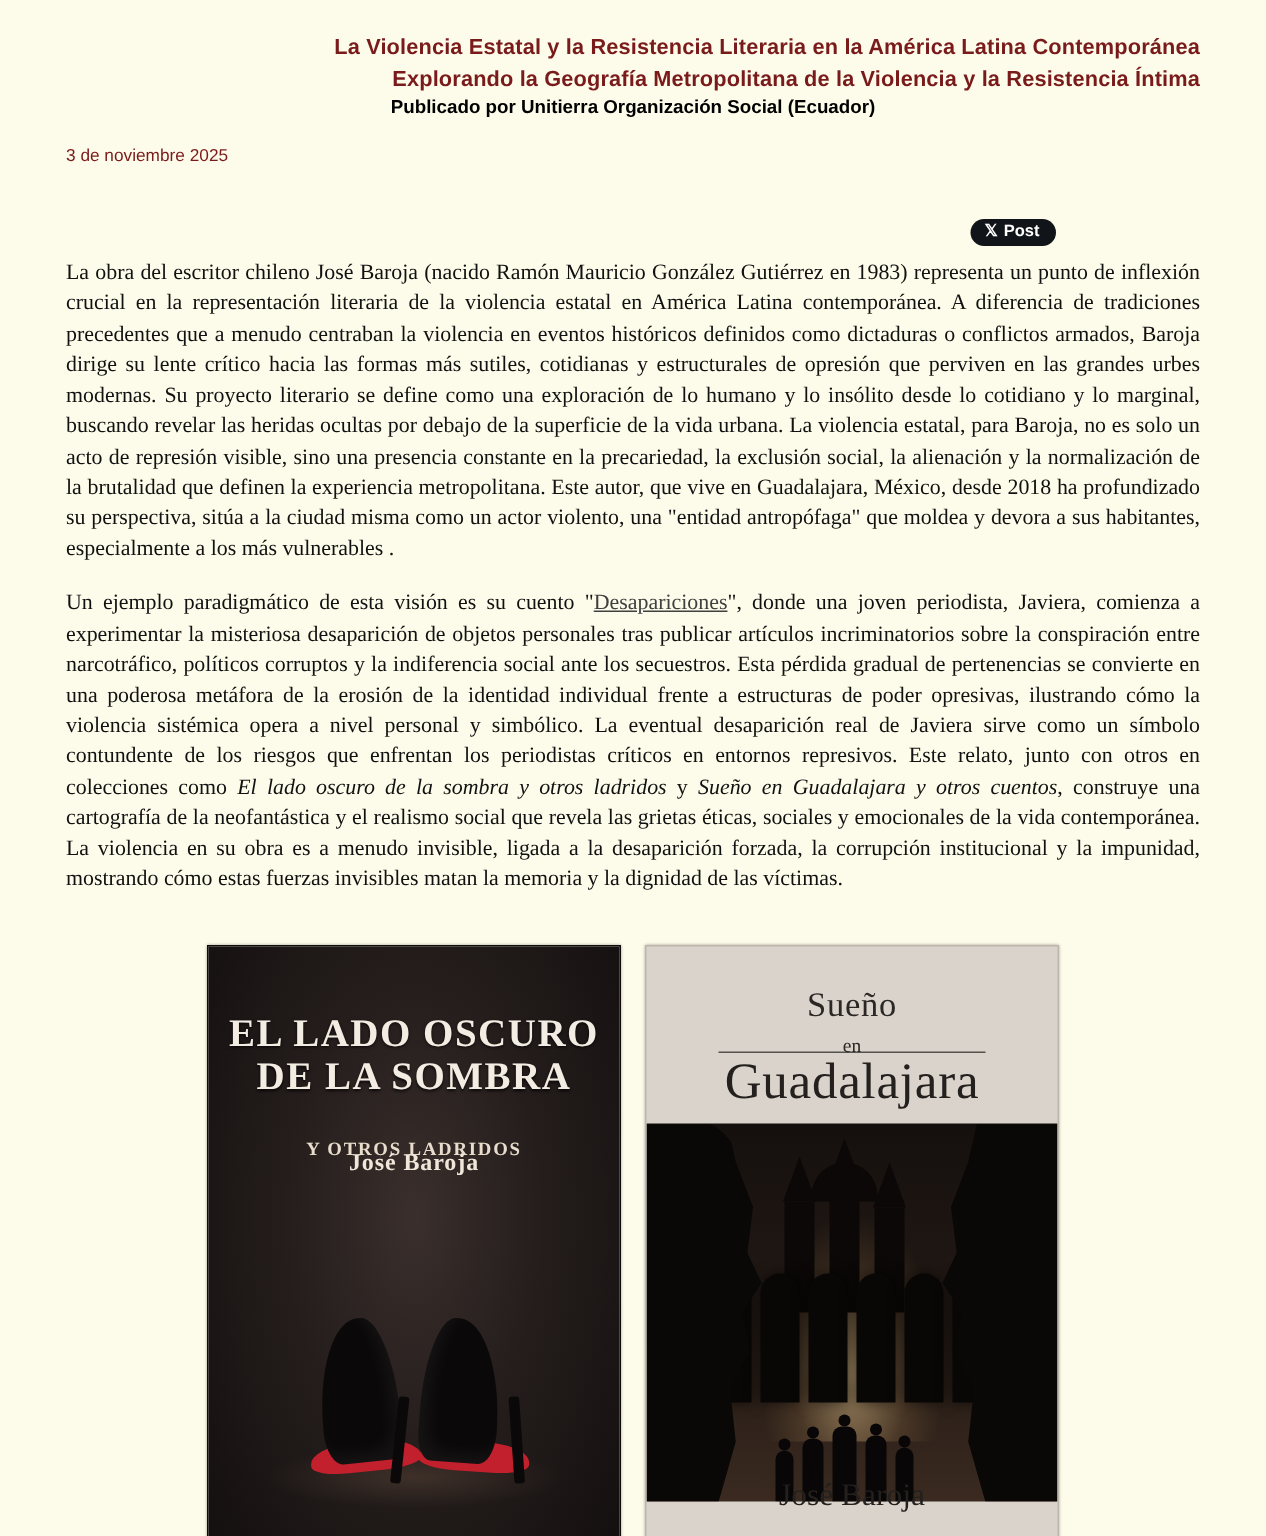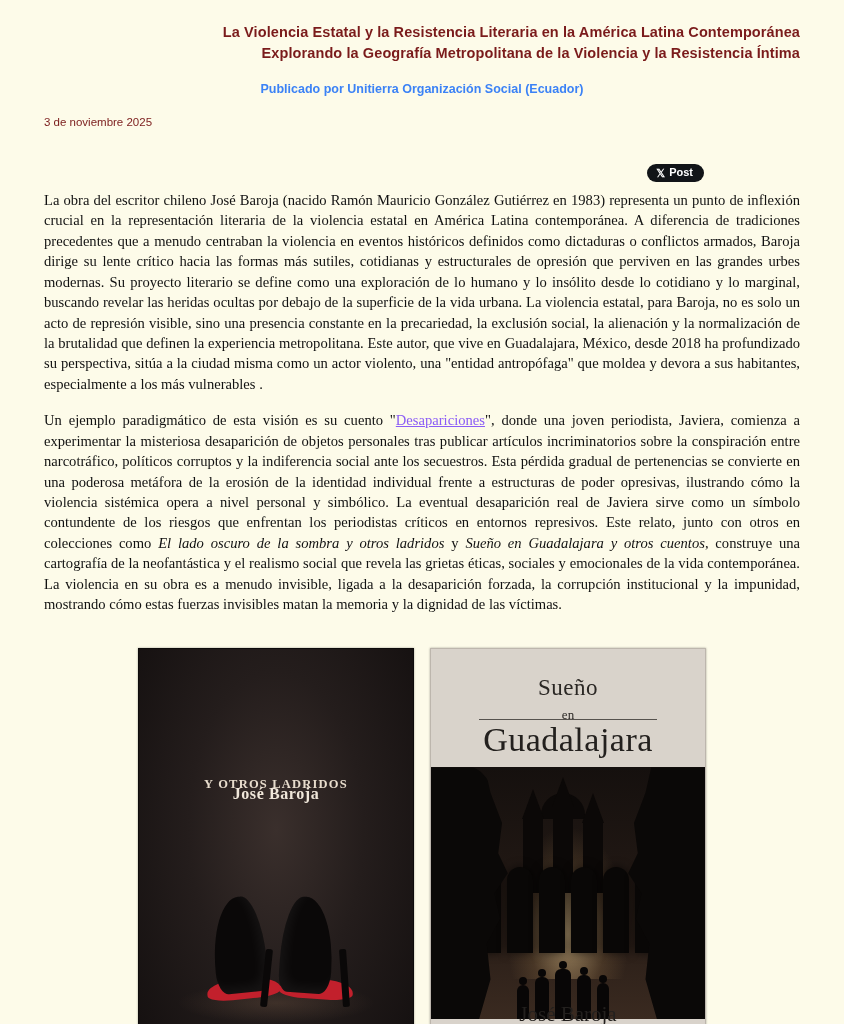--- a/index.html
+++ b/index.html
@@ -30,26 +30,25 @@
     letter-spacing: 0.1px;
   }
   .title-line2 {
     font-family: "Liberation Sans", sans-serif;
     font-size: 14.5px;
     font-weight: bold;
     line-height: 1.45;
     letter-spacing: 0.1px;
   }
   .publisher {
-    margin-top: 18px;
     text-align: center;
     font-family: "Liberation Sans", sans-serif;
     font-size: 12.5px;
     font-weight: bold;
-    color: #3b82f6;
+    color: #000000;
   }
   .pubdate {
     margin-top: 20px;
     text-align: left;
     font-family: "Liberation Sans", sans-serif;
     font-size: 11.5px;
     color: #7a1b1b;
     font-weight: normal;
   }
   .share-row {
@@ -89,21 +88,21 @@
     font-family: "Liberation Serif", serif;
     font-size: 14.6px;
     line-height: 1.40;
     text-align: justify;
     color: #111;
   }
   .body-text p:last-child {
     margin-bottom: 0;
   }
   a.inline-link {
-    color: #8b5cf6;
+    color: #404040;
     text-decoration: underline;
   }
   em {
     font-style: italic;
   }
   .covers {
     margin-top: 34px;
     display: flex;
     justify-content: center;
     align-items: flex-start;
@@ -419,20 +418,21 @@
       <span>La obra del escritor chileno José Baroja (nacido Ramón Mauricio González Gutiérrez en 1983) representa un punto de inflexión crucial en la representación literaria de la violencia estatal en América Latina contemporánea. A diferencia de tradiciones precedentes que a menudo centraban la violencia en eventos históricos definidos como dictaduras o conflictos armados, Baroja dirige su lente crítico hacia las formas más sutiles, cotidianas y estructurales de opresión que perviven en las grandes urbes modernas. Su proyecto literario se define como una exploración de lo humano y lo insólito desde lo cotidiano y lo marginal, buscando revelar las heridas ocultas por debajo de la superficie de la vida urbana. La violencia estatal, para Baroja, no es solo un acto de represión visible, sino una presencia constante en la precariedad, la exclusión social, la alienación y la normalización de la brutalidad que definen la experiencia metropolitana. Este autor, que vive en Guadalajara, México, desde 2018 ha profundizado su perspectiva, sitúa a la ciudad misma como un actor violento, una "entidad antropófaga" que moldea y devora a sus habitantes, especialmente a los más vulnerables .</span>
     </p>
     <p>
       <span>Un ejemplo paradigmático de esta visión es su cuento "</span><a class="inline-link" href="#">Desapariciones</a><span>", donde una joven periodista, Javiera, comienza a experimentar la misteriosa desaparición de objetos personales tras publicar artículos incriminatorios sobre la conspiración entre narcotráfico, políticos corruptos y la indiferencia social ante los secuestros. Esta pérdida gradual de pertenencias se convierte en una poderosa metáfora de la erosión de la identidad individual frente a estructuras de poder opresivas, ilustrando cómo la violencia sistémica opera a nivel personal y simbólico. La eventual desaparición real de Javiera sirve como un símbolo contundente de los riesgos que enfrentan los periodistas críticos en entornos represivos. Este relato, junto con otros en colecciones como </span><em>El lado oscuro de la sombra y otros ladridos</em><span> y </span><em>Sueño en Guadalajara y otros cuentos</em><span>, construye una cartografía de la neofantástica y el realismo social que revela las grietas éticas, sociales y emocionales de la vida contemporánea. La violencia en su obra es a menudo invisible, ligada a la desaparición forzada, la corrupción institucional y la impunidad, mostrando cómo estas fuerzas invisibles matan la memoria y la dignidad de las víctimas.</span>
     </p>
   </div>
 
   <div class="covers">
 
     <div class="cover cover-dark">
+      <div class="c1-title">EL LADO OSCURO DE LA SOMBRA</div>
       <div class="c1-sub">Y OTROS LADRIDOS</div>
       <div class="c1-author">José Baroja</div>
       <div class="floor-glow"></div>
       <div class="shoe-group">
         <div class="shoe shoe-a">
           <div class="sole"></div>
           <div class="upper"></div>
           <div class="heel"></div>
         </div>
         <div class="shoe shoe-b">

